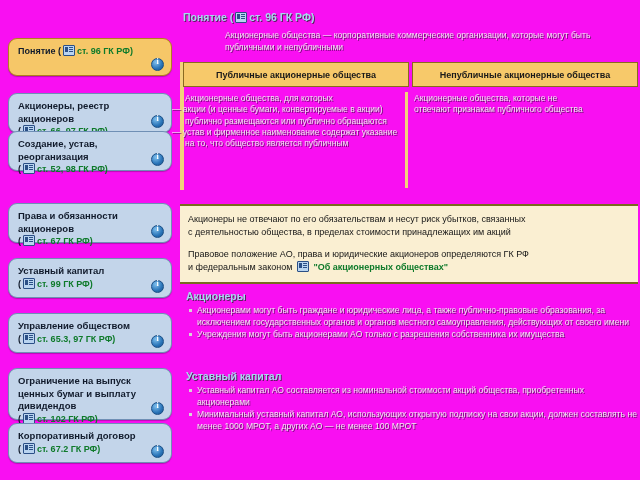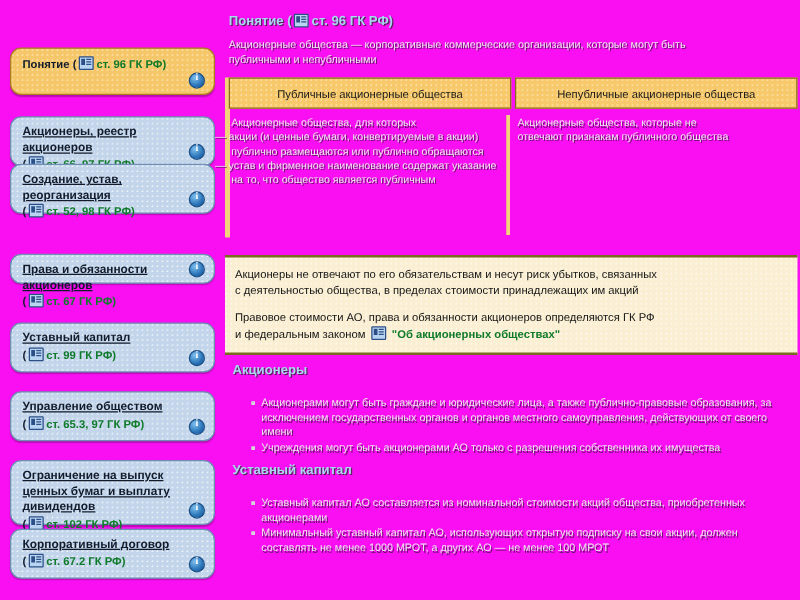--- a/index.html
+++ b/index.html
@@ -36,21 +36,20 @@
   .nav-item.active{
     background:#f6c768;
     background-image:radial-gradient(circle at 1px 1px, rgba(255,255,255,.55) .6px, rgba(0,0,0,0) .7px);
     background-size:4px 4px;
     border:1px solid #b08020;
   }
   .nav-label{
     font-size:9.5px;font-weight:bold;color:#111b2c;
     line-height:12.5px;
     display:block;
-    text-decoration:underline;
   }
   .nav-ref{
     font-size:9px;font-weight:bold;color:#0e7a2a;
     line-height:12.5px;display:block;
     white-space:nowrap;
   }
   .nav-ref .paren{color:#111b2c;}
   .doc-icon{
     display:inline-block;vertical-align:-2px;
     width:10px;height:9px;margin:0 2px;
@@ -85,39 +84,39 @@
     position:absolute;
     font-size:10.5px;font-weight:bold;color:#a9d8ef;
     text-shadow:1px 1px 0 #5a2060;
     white-space:nowrap;
   }
   .magenta-text{
     position:absolute;
     font-size:8.6px;color:#efe9ef;line-height:11.5px;
     text-shadow:1px 1px 0 #6b1070;
   }
-  .magenta-text .lineitem{display:block;}
+  .magenta-text .lineitem{display:block;margin-left:42px;}
 
   
   .table-wrap{
     position:absolute;left:3px;top:62px;width:455px;
   }
   .table-leftbar{
     position:absolute;left:0px;top:62px;width:4px;height:128px;
     background:#f2d27a;
   }
   .thead{display:flex;width:455px;height:25px;}
   .th{
     flex:1;
     background:#f7c96a;
     background-image:radial-gradient(circle at 1px 1px, rgba(255,255,255,.5) .6px, rgba(0,0,0,0) .7px);
     background-size:4px 4px;
     border:1px solid #8a6a20;
     display:flex;align-items:center;justify-content:center;
-    font-size:9px;font-weight:normal;color:#1a1a1a;
+    font-size:9px;font-weight:bold;color:#1a1a1a;
     box-sizing:border-box;
   }
   .th + .th{margin-left:3px;}
   .tbody{display:flex;width:455px;margin-top:4px;}
   .td{
     flex:1;box-sizing:border-box;padding:2px 4px 2px 2px;
     font-size:8.5px;color:#efe9ef;line-height:11.3px;
     text-shadow:1px 1px 0 #6b1070;
   }
   .td + .td{margin-left:3px;}
@@ -136,21 +135,21 @@
     background-size:4px 4px;
     border-top:2px solid #7a6a20;
     border-bottom:2px solid #7a6a20;
     padding:7px 6px 8px 8px;box-sizing:border-box;
     font-size:9px;color:#151515;line-height:13px;
   }
   .cream p{margin:0;}
   .cream .gap{height:9px;}
   .cream .law{color:#0e7a2a;font-weight:bold;}
 
-  .bullet-list{margin:12px;padding:0;list-style:none;}
+  .bullet-list{margin:0;padding:0;list-style:none;}
   .bullet-list li{
     position:relative;padding-left:11px;margin-bottom:1px;
     display:block;
   }
   .bullet-list li::before{
     content:"";position:absolute;left:3px;top:4px;width:3px;height:3px;
     background:#d8d3d8;
   }
 </style>
 </head>
@@ -170,21 +169,21 @@
       <span class="nav-ref"><span class="paren">(</span><span class="doc-icon"></span><span>ст. 66, 97 ГК РФ)</span></span>
       <span class="info-icon"></span>
     </div>
 
     <div class="nav-item" style="top:131px;height:40px;">
       <span class="nav-label">Создание, устав, реорганизация</span>
       <span class="nav-ref"><span class="paren">(</span><span class="doc-icon"></span><span>ст. 52, 98 ГК РФ)</span></span>
       <span class="info-icon"></span>
     </div>
 
-    <div class="nav-item" style="top:203px;height:24px;">
+    <div class="nav-item" style="top:203px;height:40px;">
       <span class="nav-label">Права и обязанности акционеров</span>
       <span class="nav-ref"><span class="paren">(</span><span class="doc-icon"></span><span>ст. 67 ГК РФ)</span></span>
       <span class="info-icon"></span>
     </div>
 
     <div class="nav-item" style="top:258px;height:40px;">
       <span class="nav-label">Уставный капитал</span>
       <span class="nav-ref"><span class="paren">(</span><span class="doc-icon"></span><span>ст. 99 ГК РФ)</span></span>
       <span class="info-icon"></span>
     </div>
@@ -235,21 +234,21 @@
           <span class="plain">Акционерные общества, которые не</span>
           <span class="plain">отвечают признакам публичного общества</span>
         </div>
       </div>
     </div>
 
     <div class="cream">
       <p>Акционеры не отвечают по его обязательствам и несут риск убытков, связанных</p>
       <p>с деятельностью общества, в пределах стоимости принадлежащих им акций</p>
       <div class="gap"></div>
-      <p>Правовое стоимости АО, права и обязанности акционеров определяются ГК РФ</p>
+      <p>Правовое положение АО, права и юридические акционеров определяются ГК РФ</p>
       <p><span>и федеральным законом</span> <span class="doc-icon"></span> <span class="law">"Об акционерных обществах"</span></p>
     </div>
 
     <div class="sec-head" style="left:6px;top:290px;">Акционеры</div>
     <div class="magenta-text" style="left:6px;top:305px;width:450px;">
       <ul class="bullet-list">
         <li>Акционерами могут быть граждане и юридические лица, а также публично-правовые образования, за исключением государственных органов и органов местного самоуправления, действующих от своего имени</li>
         <li>Учреждения могут быть акционерами АО только с разрешения собственника их имущества</li>
       </ul>
     </div>

